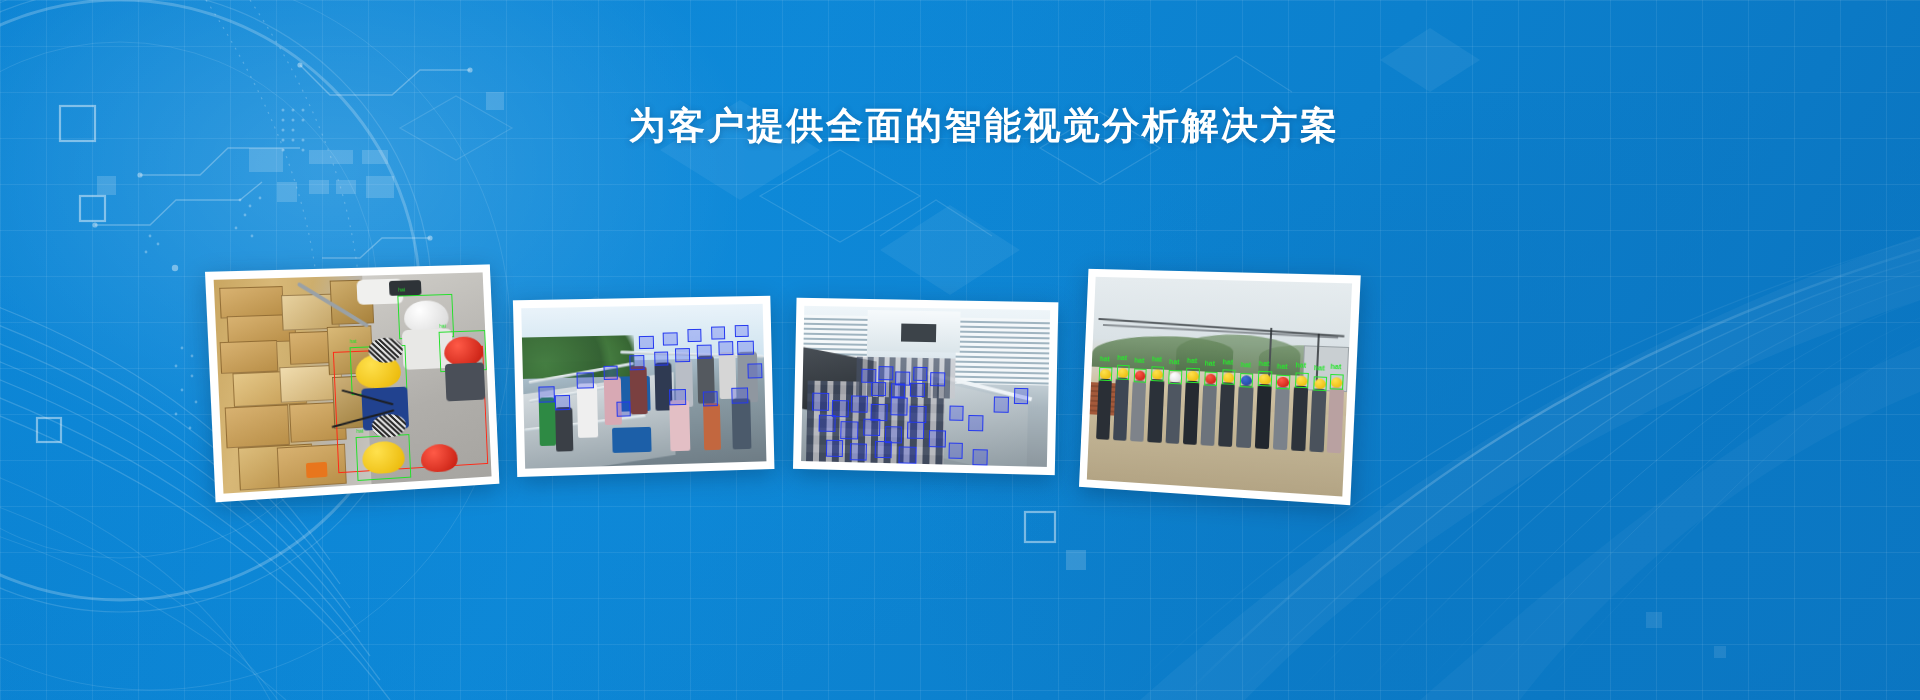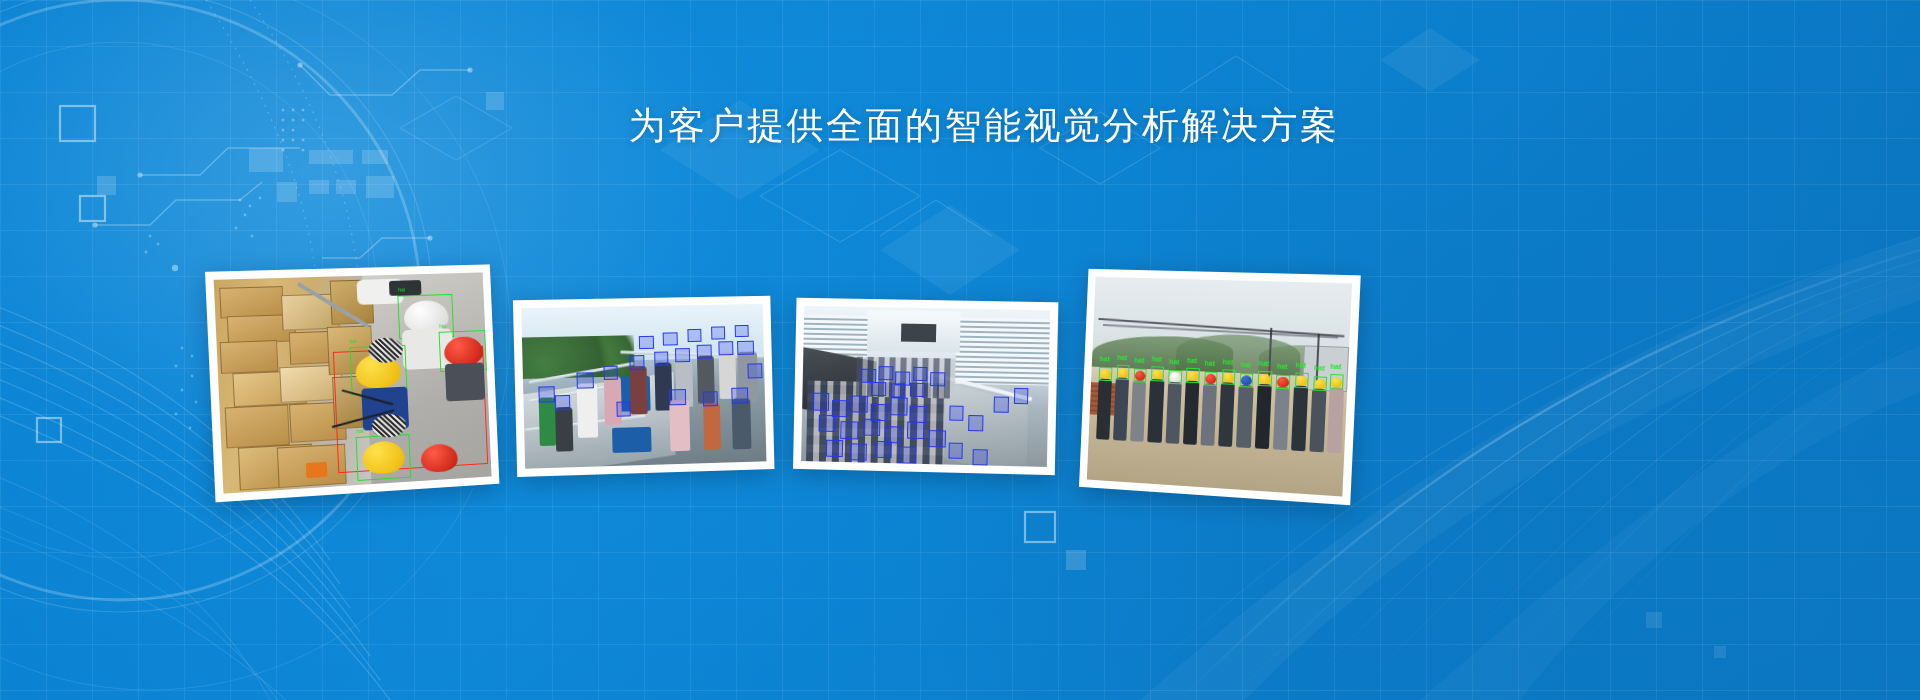--- a/index.html
+++ b/index.html
@@ -32,21 +32,21 @@
   .textwrap{
     position:absolute;left:0;right:0;top:78px;text-align:center;z-index:6;
   }
   .title{
     margin:0;color:#ffffff;font-size:57px;font-weight:bold;
     letter-spacing:2px;line-height:1.1;
     text-shadow:0 2px 10px rgba(0,40,80,.35);
     font-family:"Liberation Sans","DejaVu Sans",sans-serif;
   }
   .subtitle{
-    margin:26px 0 0 0;color:#ffffff;font-size:37px;font-weight:400;
+    margin:26px 0 0 0;color:#ffffff;font-size:37px;font-weight:700;
     letter-spacing:2.5px;line-height:1.2;
     text-shadow:0 1px 6px rgba(0,40,80,.3);
     padding-left:48px;
   }
 
   
   .strip{position:absolute;left:0;top:250px;width:1920px;height:270px;z-index:5;}
   .card{
     position:absolute;background:#ffffff;
     box-shadow:0 6px 22px rgba(0,35,70,.33);

